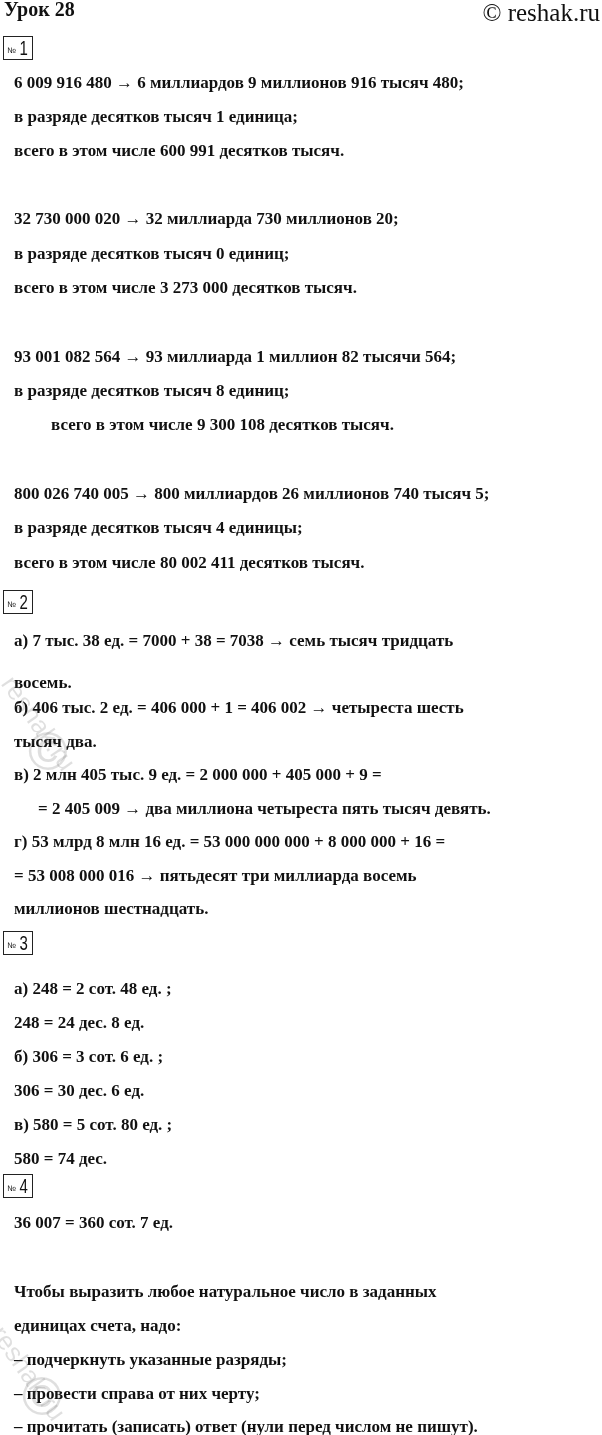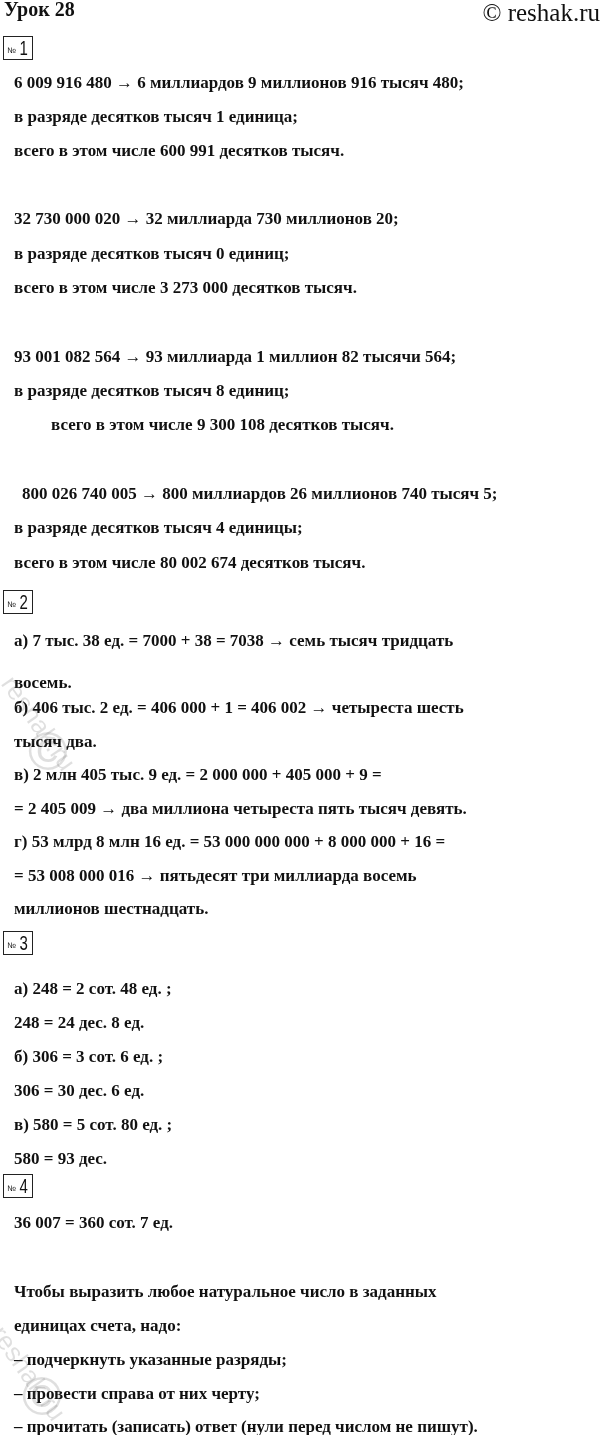--- a/index.html
+++ b/index.html
@@ -49,48 +49,48 @@
 <div class="line" style="top:140px;">всего в этом числе 600 991 десятков тысяч.</div>
 
 <div class="line" style="top:208px;text-align:right;">32 730 000 020 → 32 миллиарда 730 миллионов 20;</div>
 <div class="line" style="top:243px;">в разряде десятков тысяч 0 единиц;</div>
 <div class="line" style="top:277px;">всего в этом числе 3 273 000 десятков тысяч.</div>
 
 <div class="line" style="top:346px;">93 001 082 564 → 93 миллиарда 1 миллион 82 тысячи 564;</div>
 <div class="line" style="top:380px;">в разряде десятков тысяч 8 единиц;</div>
 <div class="line" style="top:414px;margin-left:37px;">всего в этом числе 9 300 108 десятков тысяч.</div>
 
-<div class="line" style="top:483px;margin-left:8px;">800 026 740 005 → 800 миллиардов 26 миллионов 740 тысяч 5;</div>
+<div class="line" style="top:483px;">800 026 740 005 → 800 миллиардов 26 миллионов 740 тысяч 5;</div>
 <div class="line" style="top:517px;">в разряде десятков тысяч 4 единицы;</div>
-<div class="line" style="top:552px;">всего в этом числе 80 002 674 десятков тысяч.</div>
+<div class="line" style="top:552px;">всего в этом числе 80 002 411 десятков тысяч.</div>
 
 <div class="num-box" style="top:590px;">
   <span class="sign">№</span>
   <span class="n">2</span>
 </div>
 <div class="line" style="top:630px;">а) 7 тыс. 38 ед. = 7000 + 38 = 7038 → семь тысяч тридцать</div>
 <div class="line" style="top:664px;margin-top:8px;">восемь.</div>
 <div class="line" style="top:697px;">б) 406 тыс. 2 ед. = 406 000 + 1 = 406 002 → четыреста шесть</div>
 <div class="line" style="top:731px;">тысяч два.</div>
 <div class="line" style="top:764px;">в) 2 млн 405 тыс. 9 ед. = 2 000 000 + 405 000 + 9 =</div>
-<div class="line" style="top:798px;">= 2 405 009 → два миллиона четыреста пять тысяч девять.</div>
+<div class="line" style="top:798px;margin-left:24px;">= 2 405 009 → два миллиона четыреста пять тысяч девять.</div>
 <div class="line" style="top:831px;">г) 53 млрд 8 млн 16 ед. = 53 000 000 000 + 8 000 000 + 16 =</div>
 <div class="line" style="top:865px;">= 53 008 000 016 → пятьдесят три миллиарда восемь</div>
 <div class="line" style="top:898px;text-align:right;">миллионов шестнадцать.</div>
 
 <div class="num-box" style="top:931px;">
   <span class="sign">№</span>
   <span class="n">3</span>
 </div>
 <div class="line" style="top:978px;">а) 248 = 2 сот. 48 ед. ;</div>
 <div class="line" style="top:1012px;">248 = 24 дес. 8 ед.</div>
 <div class="line" style="top:1046px;">б) 306 = 3 сот. 6 ед. ;</div>
 <div class="line" style="top:1080px;">306 = 30 дес. 6 ед.</div>
 <div class="line" style="top:1114px;">в) 580 = 5 сот. 80 ед. ;</div>
-<div class="line" style="top:1148px;">580 = 93 дес.</div>
+<div class="line" style="top:1148px;">580 = 74 дес.</div>
 
 <div class="num-box" style="top:1174px;">
   <span class="sign">№</span>
   <span class="n">4</span>
 </div>
 <div class="line" style="top:1212px;">36 007 = 360 сот. 7 ед.</div>
 <div class="line" style="top:1281px;">Чтобы выразить любое натуральное число в заданных</div>
 <div class="line" style="top:1315px;">единицах счета, надо:</div>
 <div class="line" style="top:1349px;">– подчеркнуть указанные разряды;</div>
 <div class="line" style="top:1383px;">– провести справа от них черту;</div>

